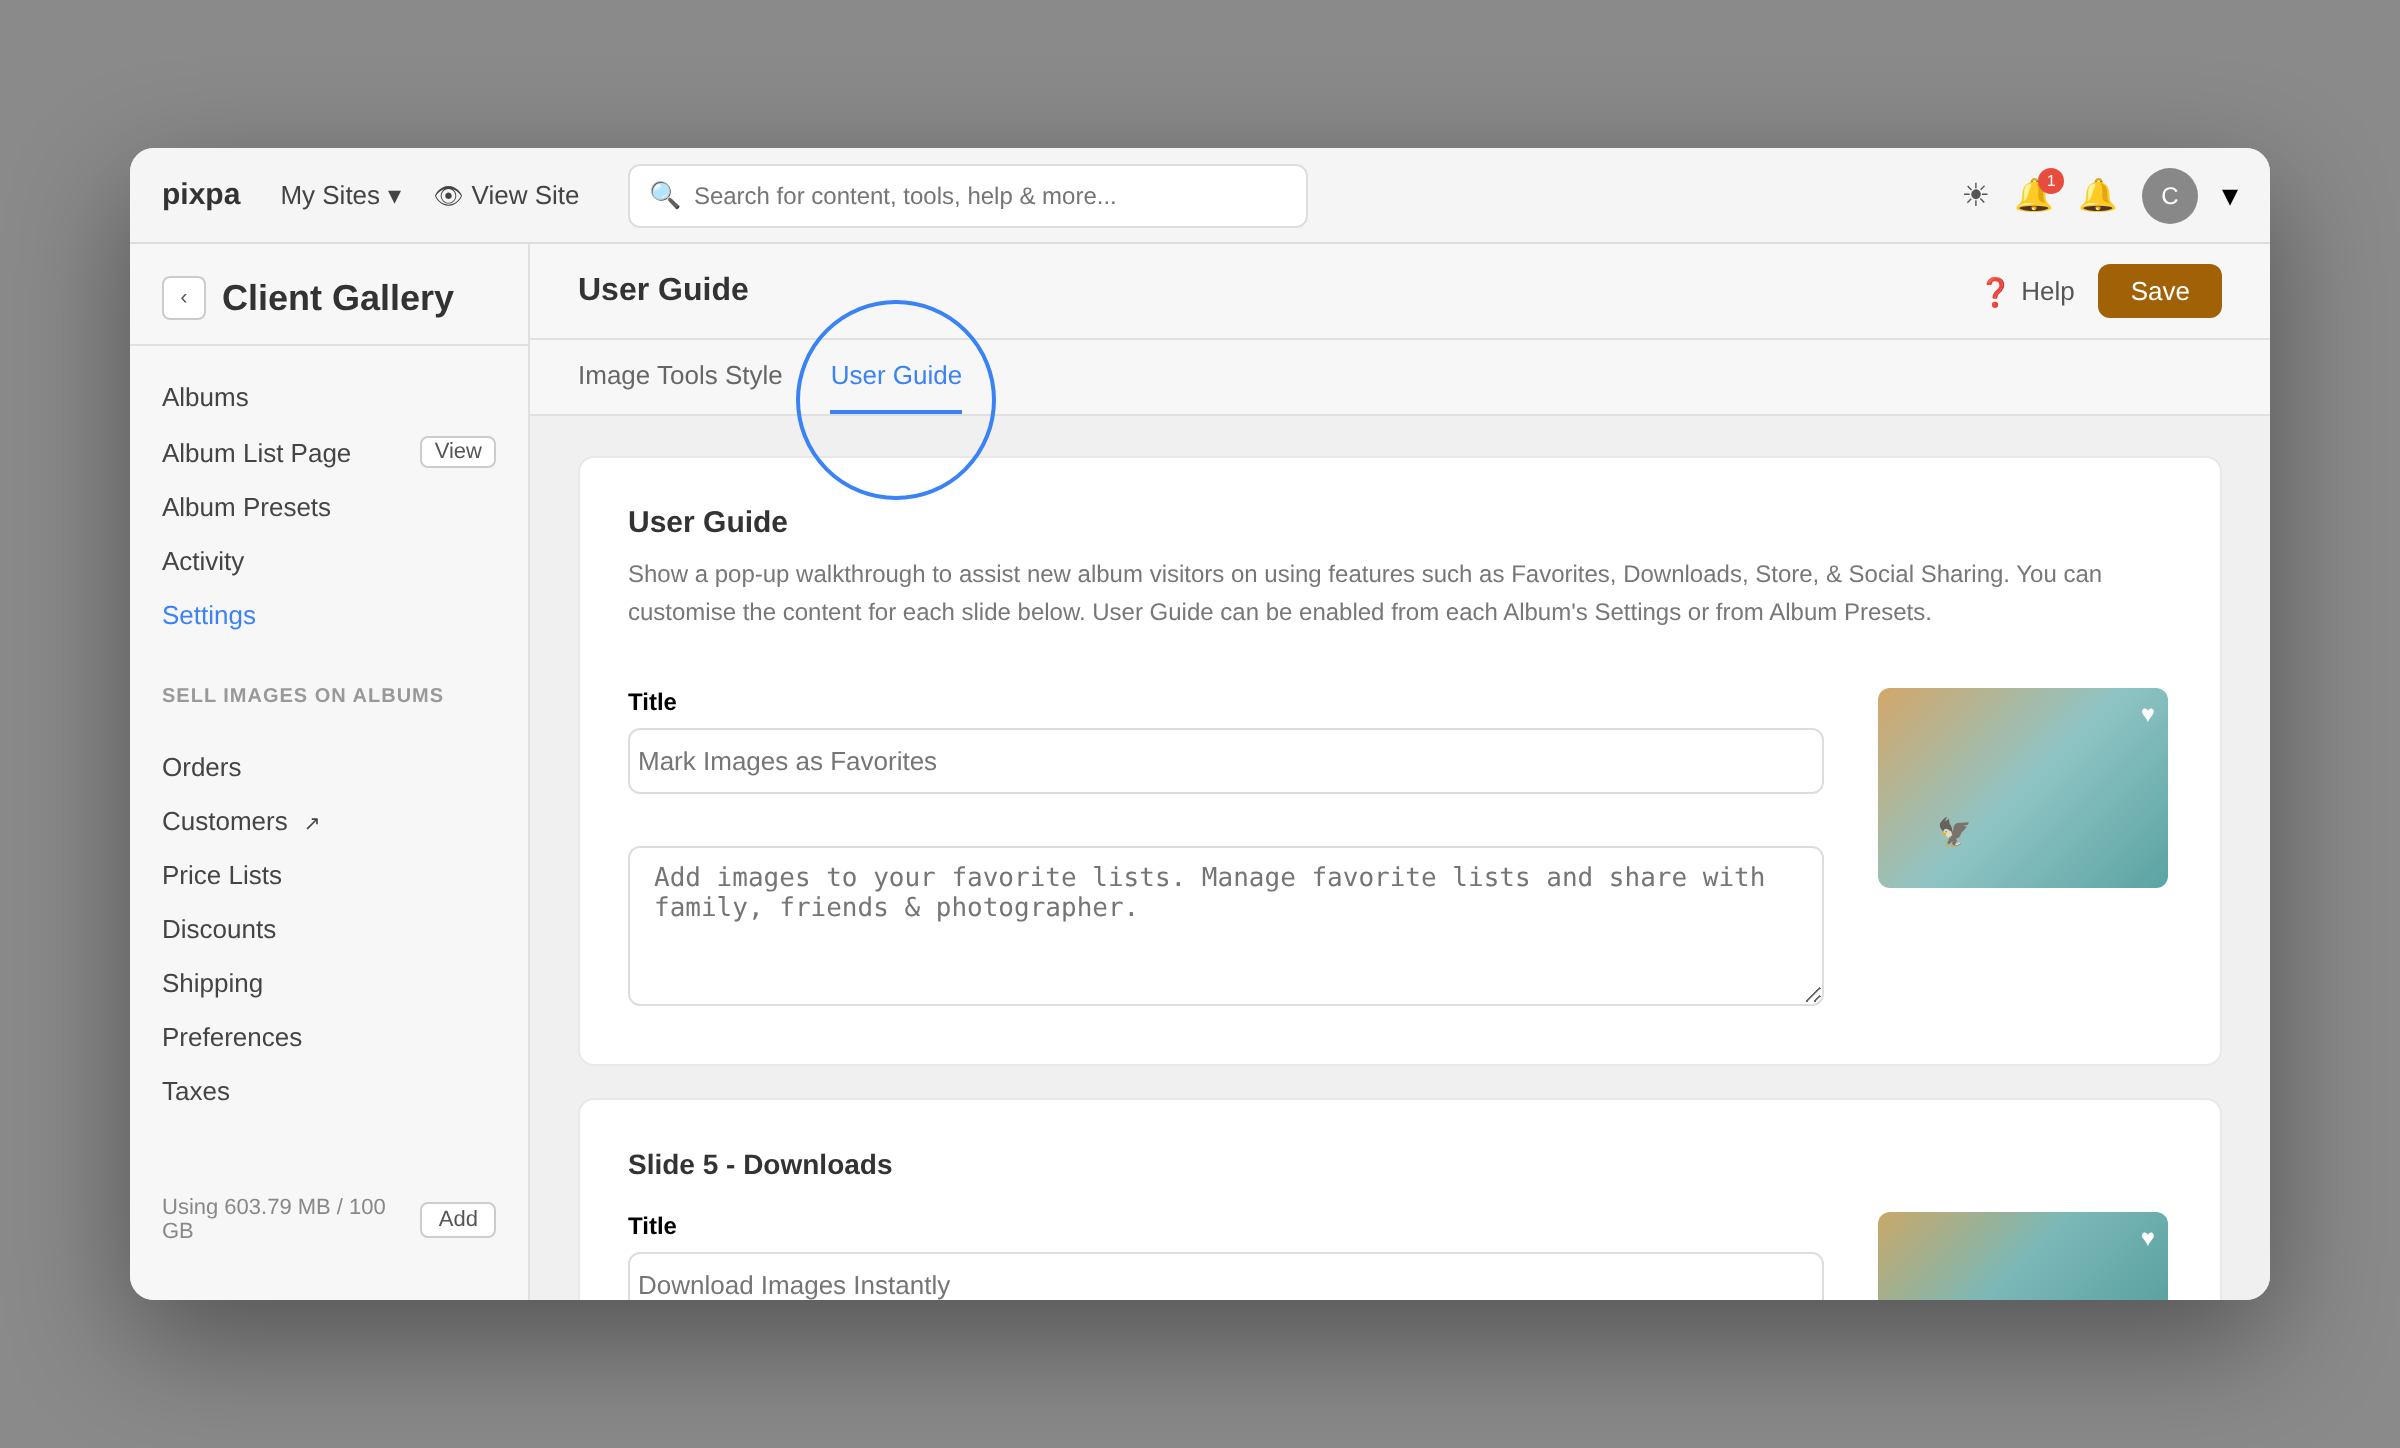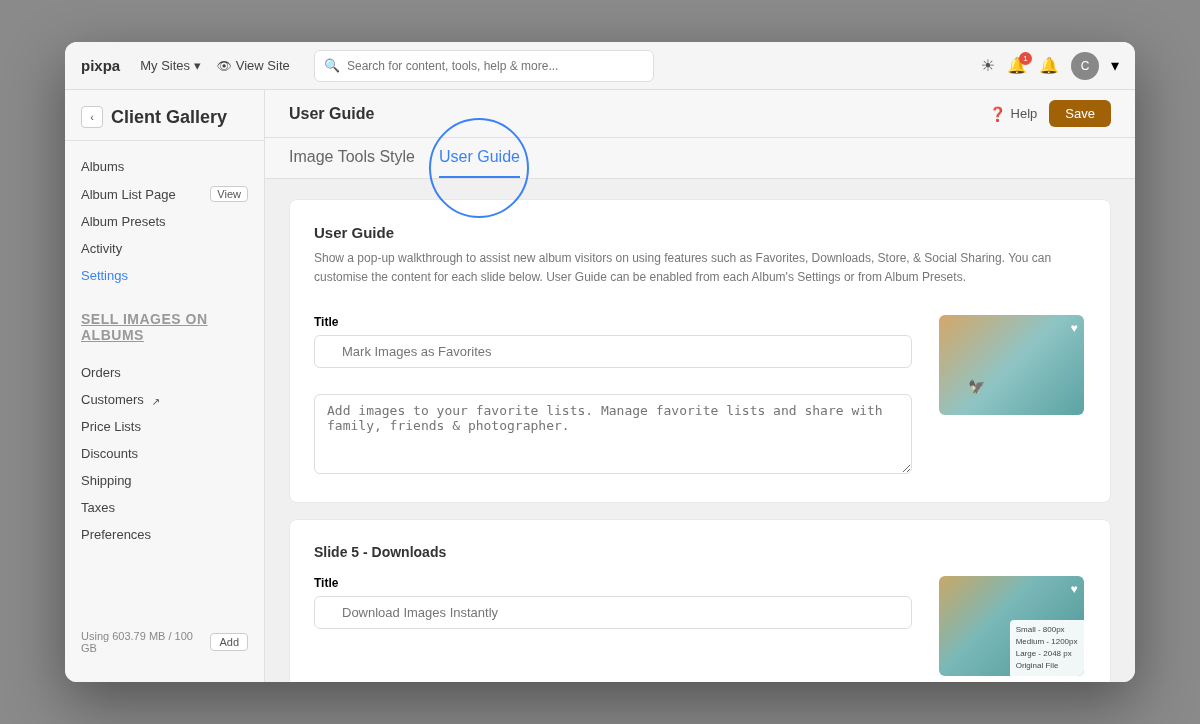--- a/index.html
+++ b/index.html
@@ -7,21 +7,21 @@
       background: #8a8a8a;
       display: flex;
       justify-content: center;
       align-items: center;
       width: 1200px;
       height: 724px;
       font-family: -apple-system, BlinkMacSystemFont, 'Segoe UI', sans-serif;
     }
     .app-window {
       width: 1070px;
-      height: 640px;
+      height: 576px;
       background: #f0f0f0;
       border-radius: 12px;
       box-shadow: 0 20px 60px rgba(0,0,0,0.4);
       overflow: hidden;
       display: flex;
       flex-direction: column;
     }
     
     .topbar {
       background: #f5f5f5;
@@ -174,26 +174,25 @@
       margin-left: auto;
       font-size: 11px;
       color: #555;
       border: 1px solid #ccc;
       border-radius: 4px;
       padding: 1px 6px;
       background: #fff;
     }
     .sidebar-section-label {
       padding: 10px 16px 4px 16px;
-      font-size: 14px;
+      font-size: 10px;
       font-weight: 600;
       color: #999;
       text-transform: uppercase;
       letter-spacing: 0.5px;
-      text-decoration: underline;
     }
     .sidebar-storage {
       margin-top: auto;
       padding: 12px 16px;
       font-size: 11px;
       color: #888;
       display: flex;
       align-items: center;
       gap: 8px;
     }
@@ -257,21 +256,21 @@
     .tabs-bar {
       background: #f7f7f7;
       border-bottom: 1px solid #e0e0e0;
       padding: 0 24px;
       display: flex;
       gap: 24px;
       flex-shrink: 0;
     }
     .tab {
       padding: 10px 0;
-      font-size: 16px;
+      font-size: 13px;
       color: #666;
       cursor: pointer;
       border-bottom: 2px solid transparent;
       position: relative;
     }
     .tab.active {
       color: #3b82f6;
       border-bottom: 2px solid #3b82f6;
     }
     
@@ -331,21 +330,21 @@
     .field-label {
       font-size: 12px;
       font-weight: 700;
       color: #000000;
       margin-bottom: 6px;
     }
     .field-input {
       width: 100%;
       border: 1px solid #ddd;
       border-radius: 6px;
-      padding: 8px 27px;
+      padding: 8px 4px;
       font-size: 13px;
       color: #444;
       background: #fff;
       outline: none;
     }
     .field-textarea {
       width: 100%;
       border: 1px solid #ddd;
       border-radius: 6px;
       padding: 8px 12px;
@@ -484,24 +483,24 @@
         <div class="sidebar-item">
           <span>Price Lists</span>
         </div>
         <div class="sidebar-item">
           <span>Discounts</span>
         </div>
         <div class="sidebar-item">
           <span>Shipping</span>
         </div>
         <div class="sidebar-item">
+          <span>Preferences</span>
+        </div>
+        <div class="sidebar-item">
           <span>Taxes</span>
-        </div>
-        <div class="sidebar-item">
-          <span>Preferences</span>
         </div>
       </div>
       <div class="sidebar-storage">
         <span>Using 603.79 MB / 100 GB</span>
         <button class="add-btn">Add</button>
       </div>
     </div>
 
     <div class="content">
       <div class="content-header">

